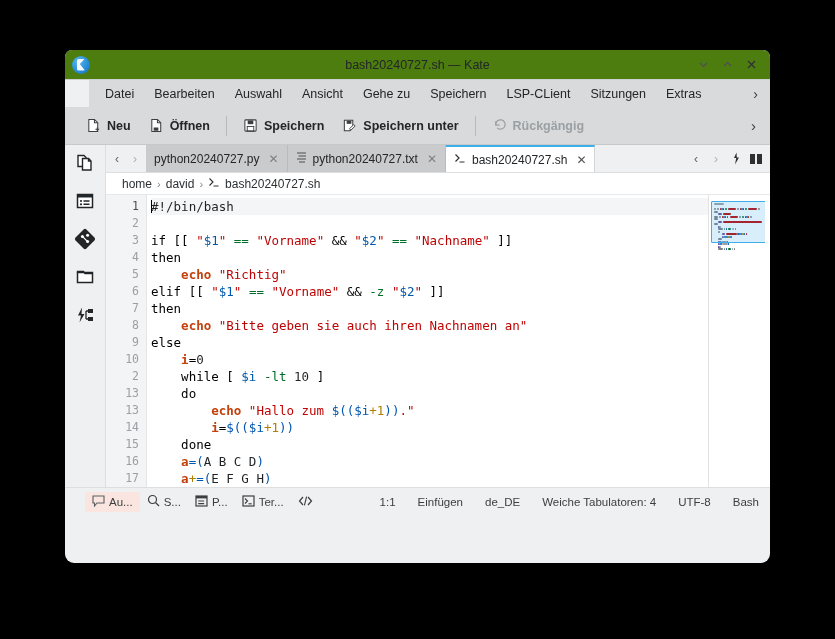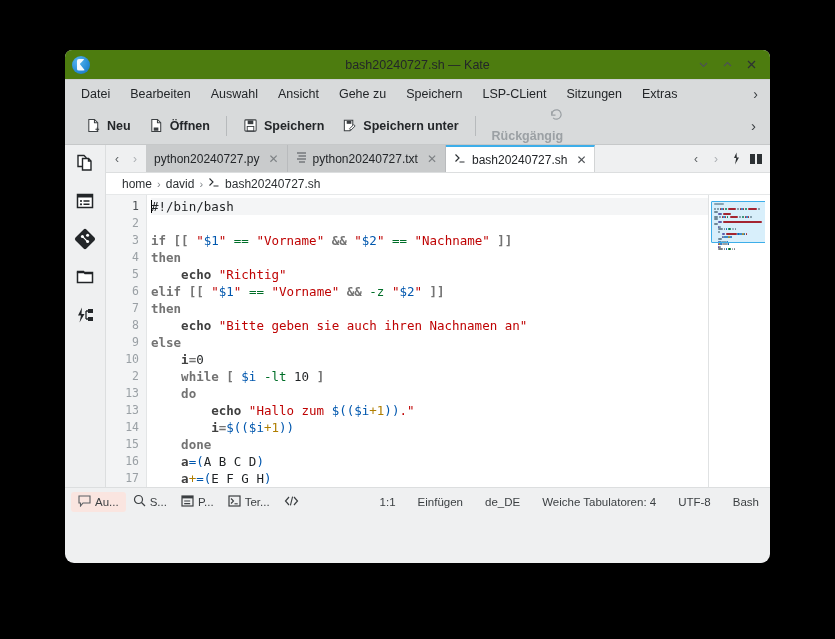--- a/index.html
+++ b/index.html
@@ -43,33 +43,33 @@
     position: absolute; left: 0; right: 0; text-align: center;
     font-size: 12.5px; color: #232629; pointer-events: none;
   }
   .wc-group { margin-left: auto; display: flex; align-items: center; padding-right: 7px; }
   .wc { width: 24px; height: 24px; display:flex; align-items:center; justify-content:center; }
   .wc svg { display:block; }
 
   
   .menubar {
     height: 27px; background: #d8dadb; display: flex; align-items: center;
-    padding-left: 6px; font-size: 12.5px; color: #232629;
+    padding-left: 6px; font-size: 12.5px; color: #232629; margin-left: 24px;
   }
   .menu-item { padding: 3px 10px; white-space: nowrap; }
   .menu-more { margin-left: auto; padding-right: 12px; color: #3b3f42; font-size: 14px; }
 
   
   .toolbar {
     height: 38px; background: #d8dadb; display:flex; align-items:center;
     padding-left: 12px; font-size: 12.5px; color: #232629;
     border-bottom: 1px solid #c6c8c9;
   }
   .tb-btn { display:flex; align-items:flex-end; gap:6px; padding: 4px 9px; white-space: nowrap; font-weight: bold; }
-  .tb-btn.disabled { color: #9ba0a4; flex-direction: column; }
+  .tb-btn.disabled { color: #9ba0a4; }
   .tb-sep { width:1px; height: 20px; background: #b7babc; margin: 0 7px; }
   .tb-more { margin-left:auto; padding-right: 14px; font-size:15px; color:#3b3f42; }
   .ico { width:15px; height:15px; display:block; flex:none; }
 
   
   .body-area { display:flex; height: 342px; background:#ffffff; }
   .sidebar {
     width: 41px; background:#eff0f1; border-right:1px solid #dcdedf;
     padding-top: 8px; display:flex; flex-direction:column; align-items:center; gap:14px;
   }
@@ -111,45 +111,45 @@
     line-height: 17px; flex:none; user-select:none;
   }
   .gutter div.cur { color:#4a4f53; }
   .code {
     flex:1; padding-top:3px; padding-left:4px;
     font-family:"DejaVu Sans Mono", monospace; font-size:12.5px;
     line-height:17px; color:#1f2224; white-space:pre; overflow:hidden;
   }
   .code .ln { height:17px; }
   .code .ln.cur { background:#f4f5f6; }
-  .kw   { color:#737373; font-weight:bold; }
+  .kw   { color:#000000; font-weight:normal; }
   .str  { color:#bf0303; }
   .var  { color:#0057ae; }
-  .fn   { color:#404040; font-weight:bold; }
+  .fn   { color:#c2410c; font-weight:bold; }
   .op   { color:#006e28; }
   .num  { color:#b07e00; }
   .dflt { color:#1f2224; }
   .cursor { display:inline-block; width:1px; height:13px; background:#000; vertical-align:-2px; margin-right:-1px;}
 
   .minimap {
     width: 62px; flex:none; background:#ffffff; border-left:1px solid #e0e2e3;
     position:relative; overflow:hidden;
   }
   .mm-view {
     position:absolute; left:2px; top:6px; width:56px; height:42px;
     background:rgba(61,174,233,.20); border:1px solid #3daee9; border-radius:1px;
   }
   .mm-line { position:absolute; height:2px; border-radius:1px; }
   .vscroll { position:absolute; right:0; top:0; width:5px; height:100%; background:#ffffff; }
 
   
   .statusbar {
     height: 28px; background:#eff0f1; border-top:1px solid #dcdedf;
     display:flex; align-items:center; font-size:11.5px; color:#3b3f42;
-    padding-left: 6px;
+    padding-left: 20px;
   }
   .sb-item { display:flex; align-items:center; gap:4px; padding:3px 7px; white-space:nowrap; }
   .sb-item.hl { background:#fae5e0; border-radius:3px; }
   .sb-right { margin-left:auto; display:flex; align-items:center; }
   .sb-right .sb-item { padding: 3px 11px; }
 </style>
 </head>
 <body>
 
 <div id="window">

